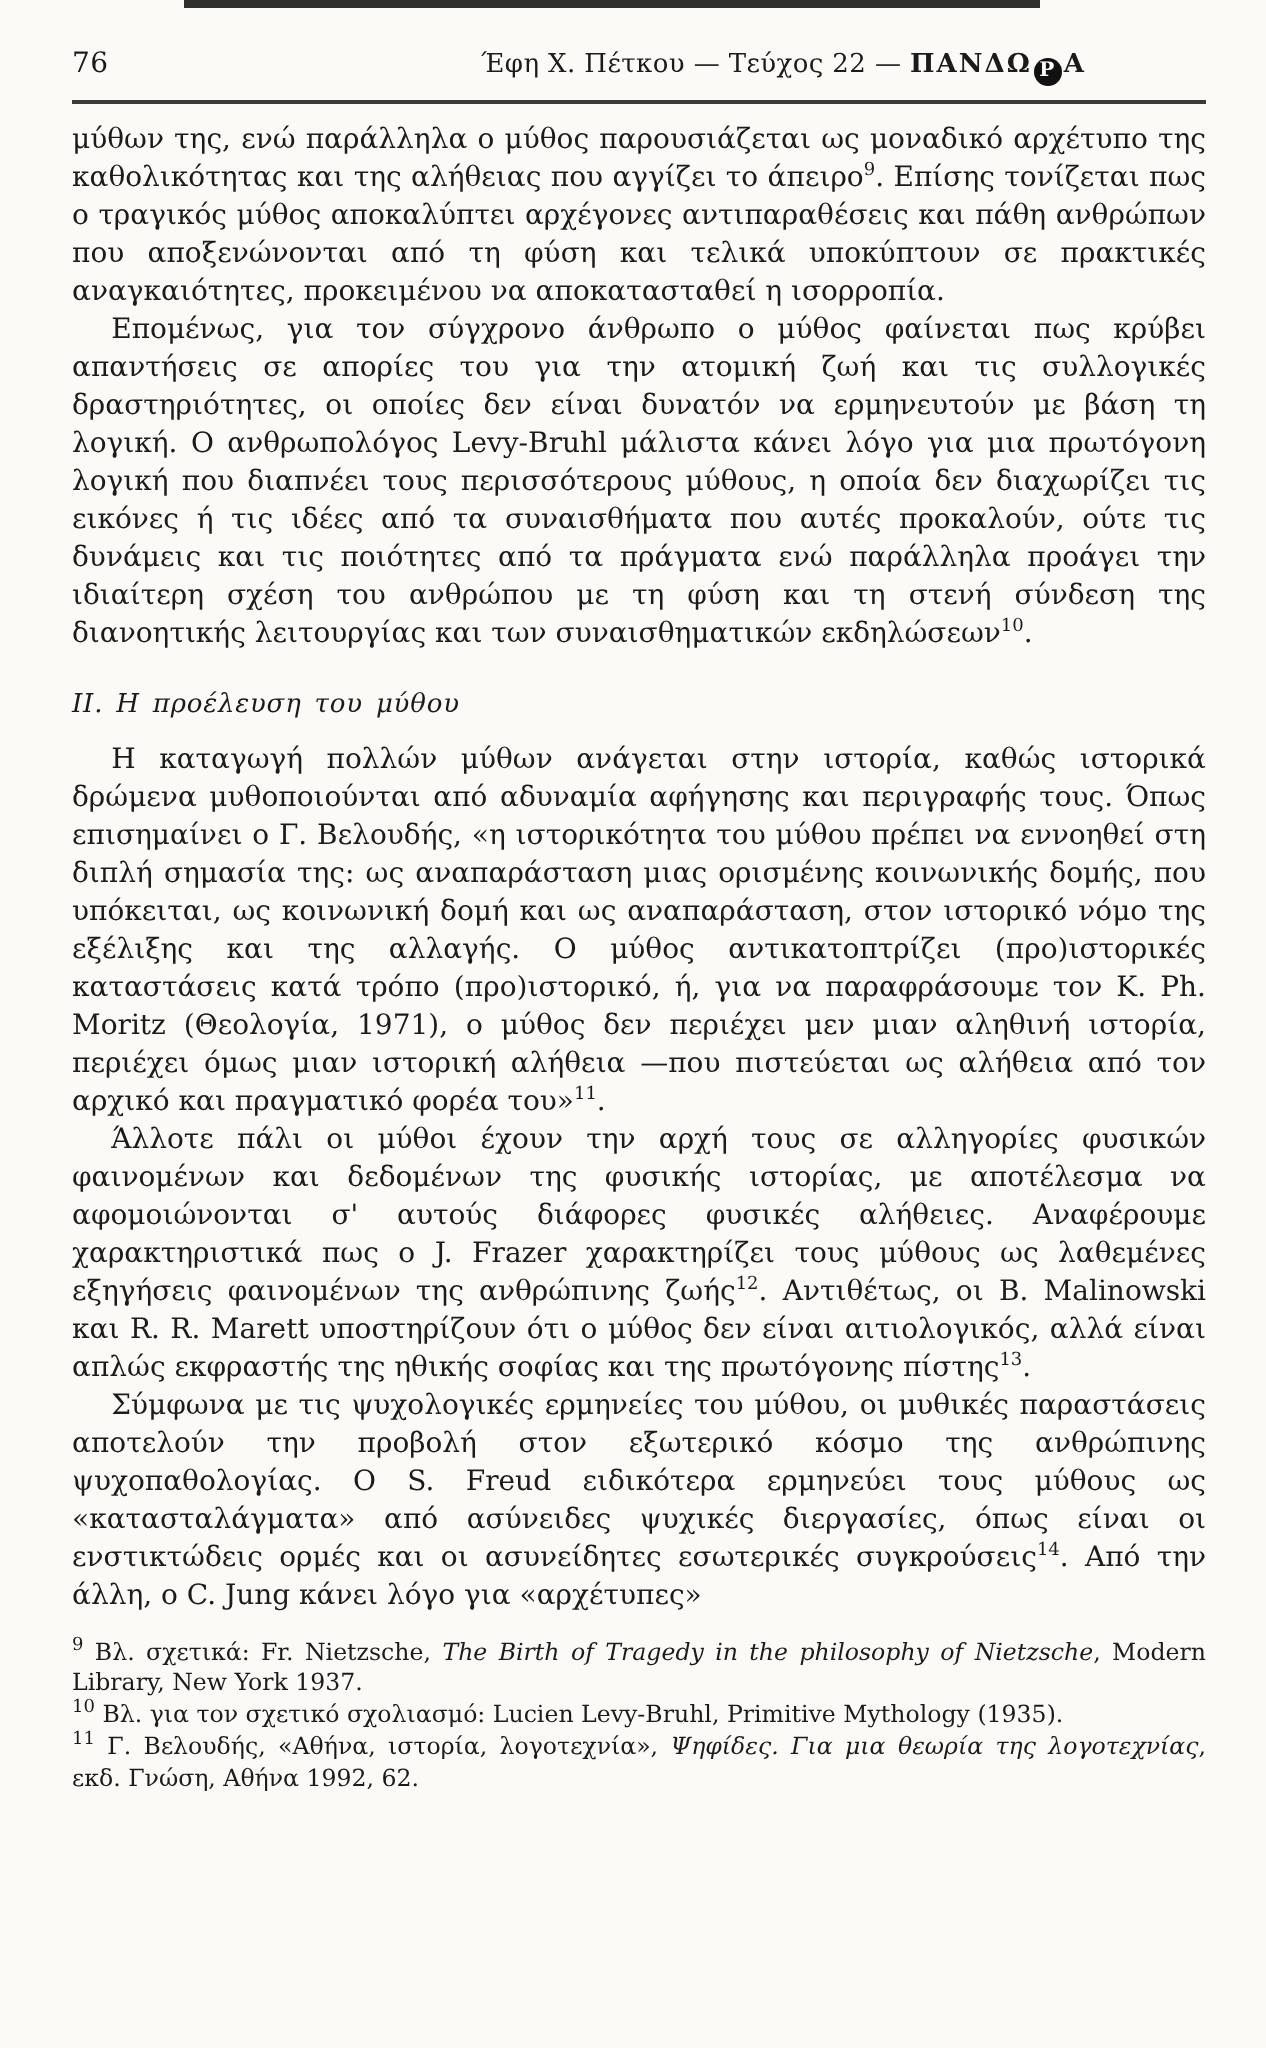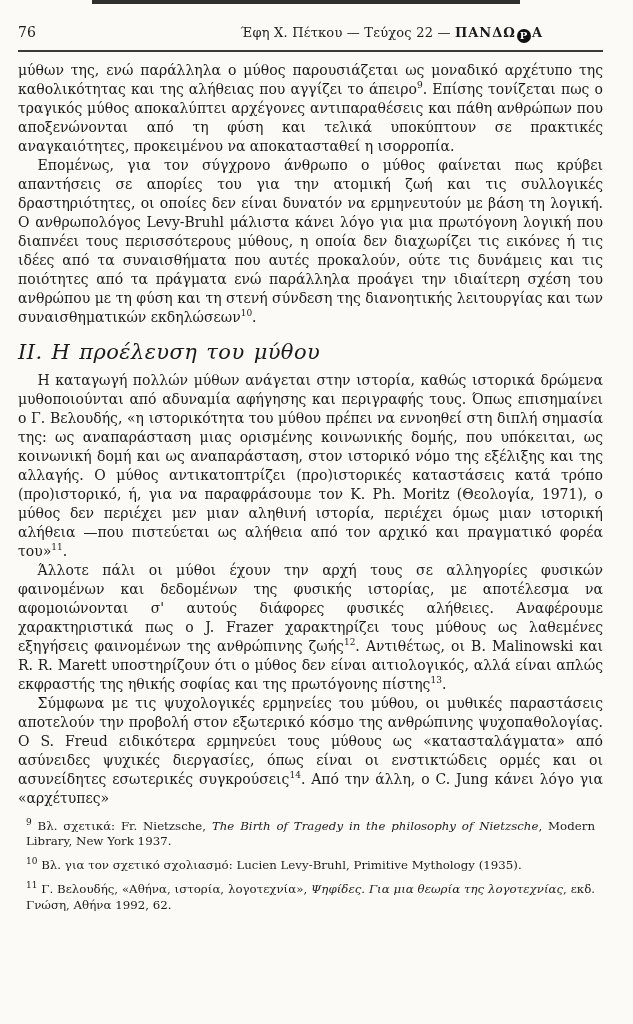--- a/index.html
+++ b/index.html
@@ -5,21 +5,21 @@
   html, body { margin: 0; padding: 0; background: #e8e8e6; }
   .page {
     position: relative;
     width: 633px;
     height: 1024px;
     margin: 0 auto;
     background: #fbfaf7;
     color: #1b1b1b;
     font-family: "DejaVu Serif", "Liberation Serif", serif;
     box-sizing: border-box;
-    padding: 24px 30px 0 18px;
+    padding: 24px 30px 0 36px;
     overflow: hidden;
   }
   .scan-edge {
     position: absolute;
     top: 0; left: 92px;
     width: 428px; height: 4px;
     background: #0a0a0a;
     opacity: 0.85;
   }
   .header {
@@ -53,35 +53,35 @@
     margin-top: 9px;
     font-size: 14px;
     line-height: 19px;
     text-align: justify;
   }
   .para { margin: 0; text-indent: 1.4em; }
   .para.noindent { text-indent: 0; }
   .section {
     font-style: italic;
     font-weight: normal;
-    font-size: 21px;
+    font-size: 13px;
     letter-spacing: 0.4px;
     word-spacing: 2px;
     margin: 16px 0 9px 0;
     text-align: left;
   }
   sup { font-size: 9px; line-height: 0; vertical-align: super; }
   .it { font-style: italic; }
   .footnotes {
     margin-top: 11px;
     font-size: 11.8px;
     line-height: 15.8px;
     text-align: justify;
   }
-  .footnotes p { margin: 8px; }
+  .footnotes p { margin: 0; }
 </style>
 </head>
 <body>
 
 <div class="page">
   <div class="scan-edge"></div>
 
   <div class="header">
     <div class="pageno">76</div>
     <div class="running">

